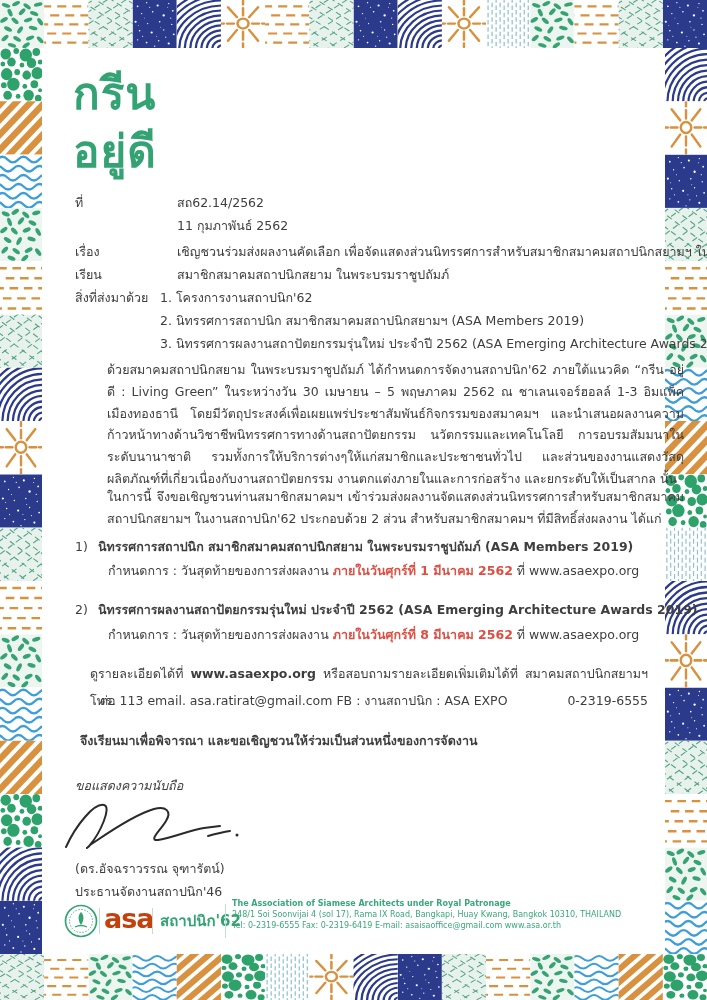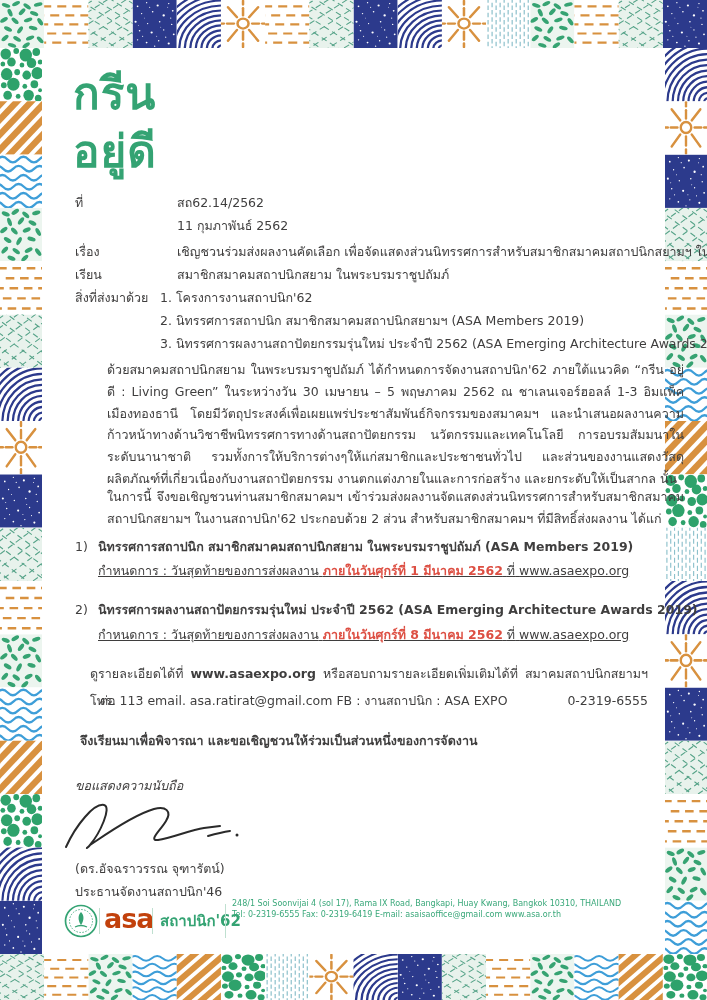--- a/index.html
+++ b/index.html
@@ -14,21 +14,21 @@
     left:73px;top:64px;color:#34a373;font-weight:800;font-size:44px;line-height:57px;
     letter-spacing:1px;transform:scaleY(1.02);transform-origin:top left;
   }
   .lbl{left:75px;}
   .val{left:130px;margin-left:47px;}
   .attv{left:160px;}
   .line{height:22px;line-height:22px;}
   .para{left:75px;width:577px;text-align:justify;line-height:21.8px;margin-left:32px;}
   .itemno{left:75px;font-weight:400;}
   .itemtitle{left:98px;font-weight:700;}
-  .sched{left:98px;text-decoration:underline;}
+  .sched{left:108px;}
   .red{color:#dd4f43;font-weight:700;}
   .site{font-weight:400;}
   .contact{left:90px;width:558px;line-height:27px;text-align:justify;text-align-last:justify;}
   .contact2{left:100px;width:558px;line-height:27px;}
   .closing{left:80px;font-weight:bold;}
   .bold{font-weight:700;}
   .sigblock{color:#3f3e3e;font-style:italic;}
   .wordmark{left:104px;top:903px;font-size:27px;font-weight:800;color:#c2410c;letter-spacing:-1px;}
   .event62{left:160px;top:909px;font-size:15px;font-weight:800;color:#34a373;}
   .finfo{left:232px;top:899px;width:420px;color:#3aa87a;font-size:8px;line-height:10.8px;}
@@ -377,15 +377,16 @@
   <circle cx="18" cy="18" r="11.5" fill="none" stroke="#34a373" stroke-width="0.8" stroke-dasharray="1.6 1.4"></circle>
   <path d="M18,9 C21,12 21.5,17 18,22 C14.5,17 15,12 18,9 Z" fill="#34a373"></path>
   <path d="M12,24 C16,22 20,22 24,24" fill="none" stroke="#34a373" stroke-width="1.3"></path>
 </svg>
 <div class="abs vrule" style="left:99px;top:908px;height:26px"></div>
 <div class="abs wordmark nowrap">asa</div>
 <div class="abs vrule" style="left:152px;top:908px;height:26px"></div>
 <div class="abs event62 nowrap">สถาปนิก'62</div>
 <div class="abs vrule" style="left:225px;top:904px;height:34px"></div>
 <div class="abs finfo">
+  <div class="bold nowrap">The Association of Siamese Architects under Royal Patronage</div>
   <div class="nowrap">248/1 Soi Soonvijai 4 (sol 17), Rama IX Road, Bangkapi, Huay Kwang, Bangkok 10310, THAILAND</div>
   <div class="nowrap">Tel: 0-2319-6555 Fax: 0-2319-6419 E-mail: asaisaoffice@gmail.com www.asa.or.th</div>
 </div>
 
 </body></html>

